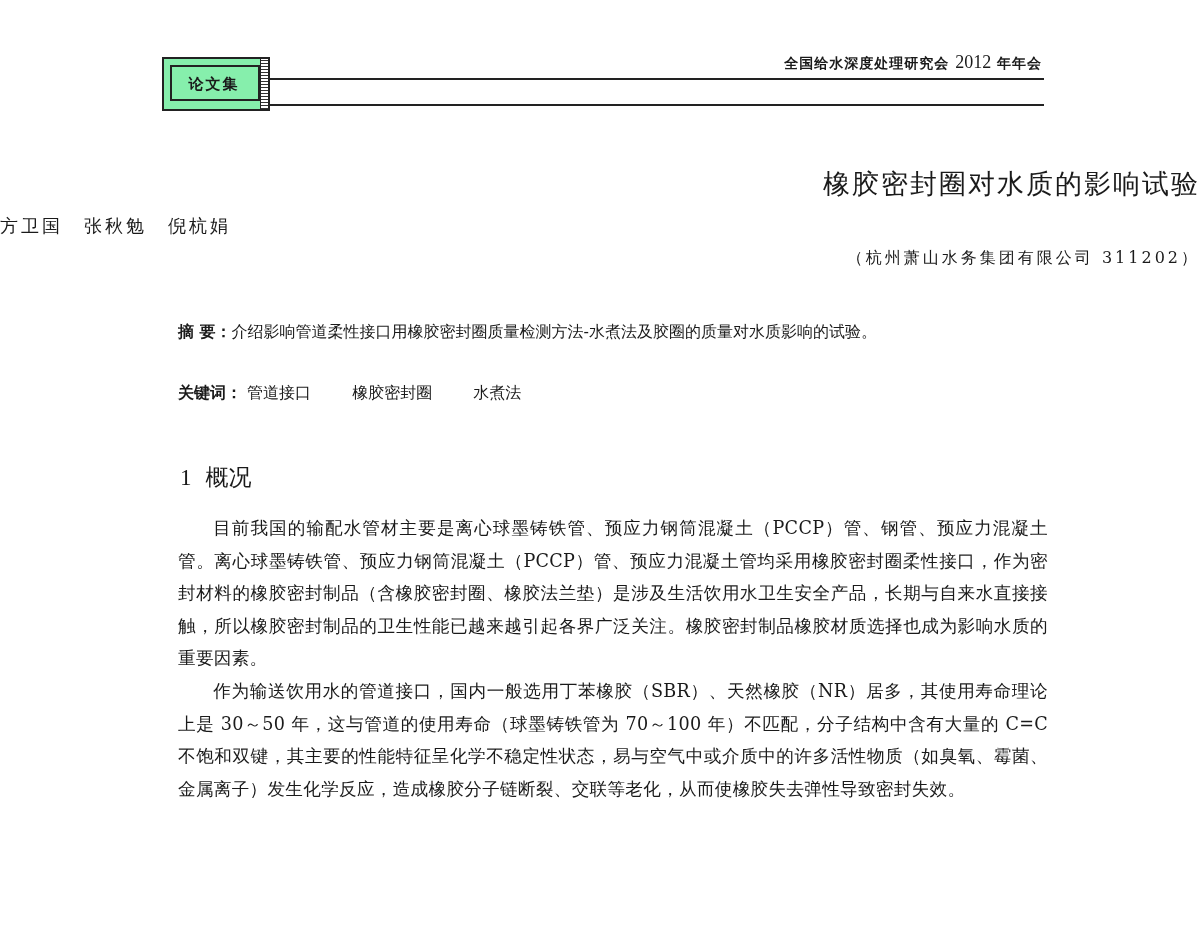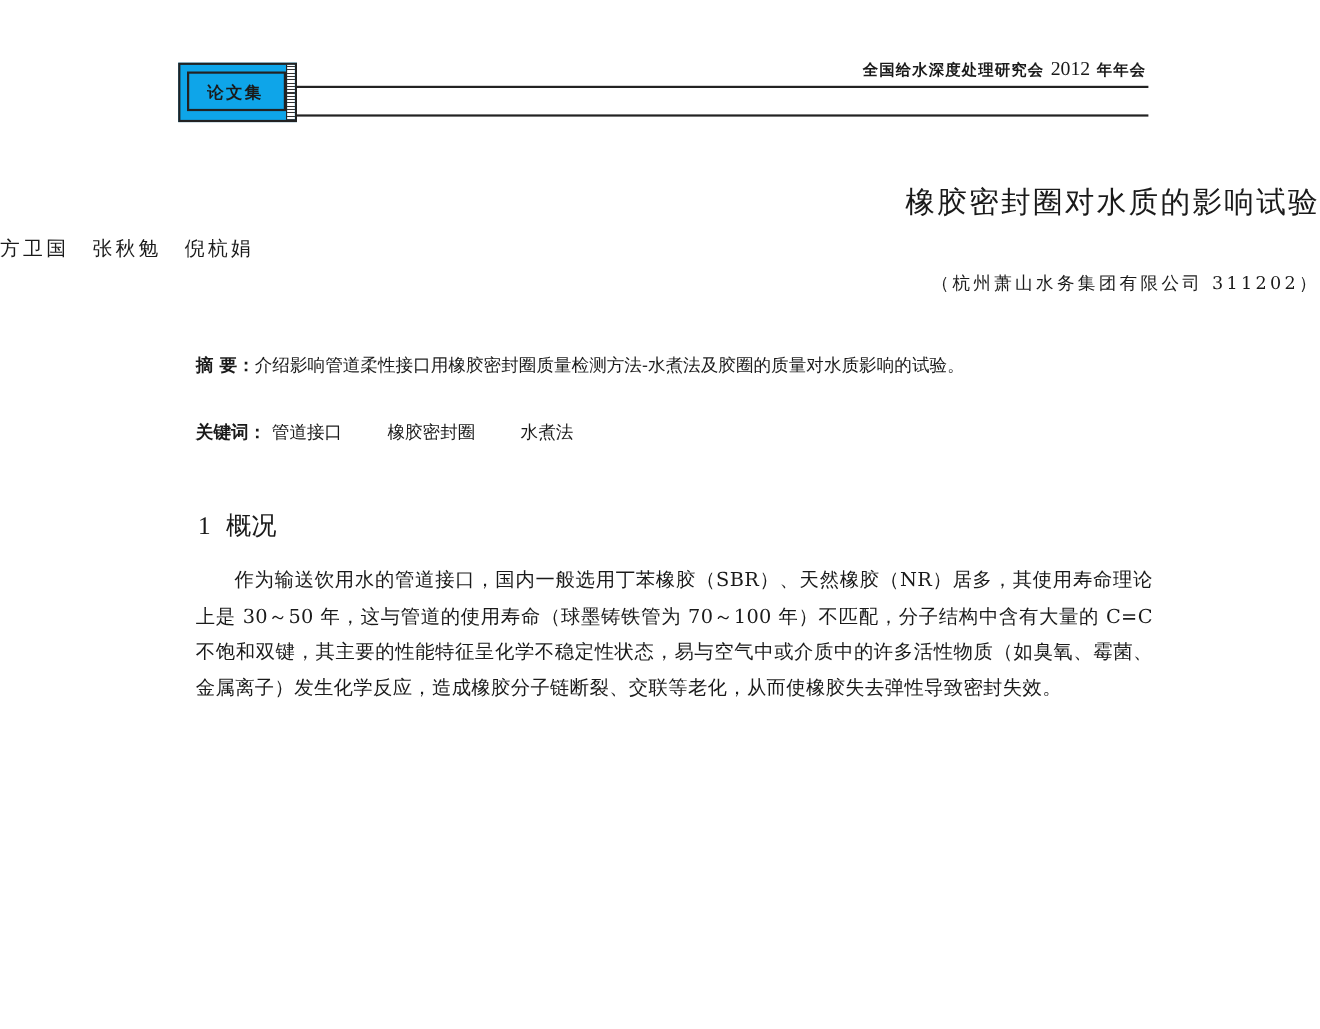--- a/index.html
+++ b/index.html
@@ -5,21 +5,21 @@
     html, body { margin: 0; padding: 0; background: #ffffff; }
     body {
       width: 1200px; height: 935px; position: relative; overflow: hidden;
       font-family: "DejaVu Serif", "Liberation Serif", serif;
       color: #1a1a1a;
     }
     .header-badge {
       position: absolute; left: 162px; top: 57px; width: 108px; height: 54px;
       box-sizing: border-box;
       border: 2px solid #222;
-      background: #0ea5e9;
+      background: #86efac;
     }
     .header-badge::before {
       content: ""; position: absolute; left: 6px; top: 6px; right: 8px; bottom: 8px;
       border: 2px solid #222;
     }
     .header-badge::after {
       content: ""; position: absolute; right: 0; top: 0; width: 7px; bottom: 0;
       background: repeating-linear-gradient(0deg, #333 0 1px, #fff 1px 3px);
       border-left: 1px solid #222;
     }
@@ -101,14 +101,15 @@
   <span class="kw">管道接口</span>
   <span class="kw">橡胶密封圈</span>
   <span class="kw">水煮法</span>
 </div>
 
 <div class="section-heading">
   <span class="num">1</span><span>概况</span>
 </div>
 
 <div class="body-text">
+  <p>目前我国的输配水管材主要是离心球墨铸铁管、预应力钢筒混凝土（PCCP）管、钢管、预应力混凝土管。离心球墨铸铁管、预应力钢筒混凝土（PCCP）管、预应力混凝土管均采用橡胶密封圈柔性接口，作为密封材料的橡胶密封制品（含橡胶密封圈、橡胶法兰垫）是涉及生活饮用水卫生安全产品，长期与自来水直接接触，所以橡胶密封制品的卫生性能已越来越引起各界广泛关注。橡胶密封制品橡胶材质选择也成为影响水质的重要因素。</p>
   <p>作为输送饮用水的管道接口，国内一般选用丁苯橡胶（SBR）、天然橡胶（NR）居多，其使用寿命理论上是 30～50 年，这与管道的使用寿命（球墨铸铁管为 70～100 年）不匹配，分子结构中含有大量的 C=C 不饱和双键，其主要的性能特征呈化学不稳定性状态，易与空气中或介质中的许多活性物质（如臭氧、霉菌、金属离子）发生化学反应，造成橡胶分子链断裂、交联等老化，从而使橡胶失去弹性导致密封失效。</p>
 </div>
 
 </body></html>

